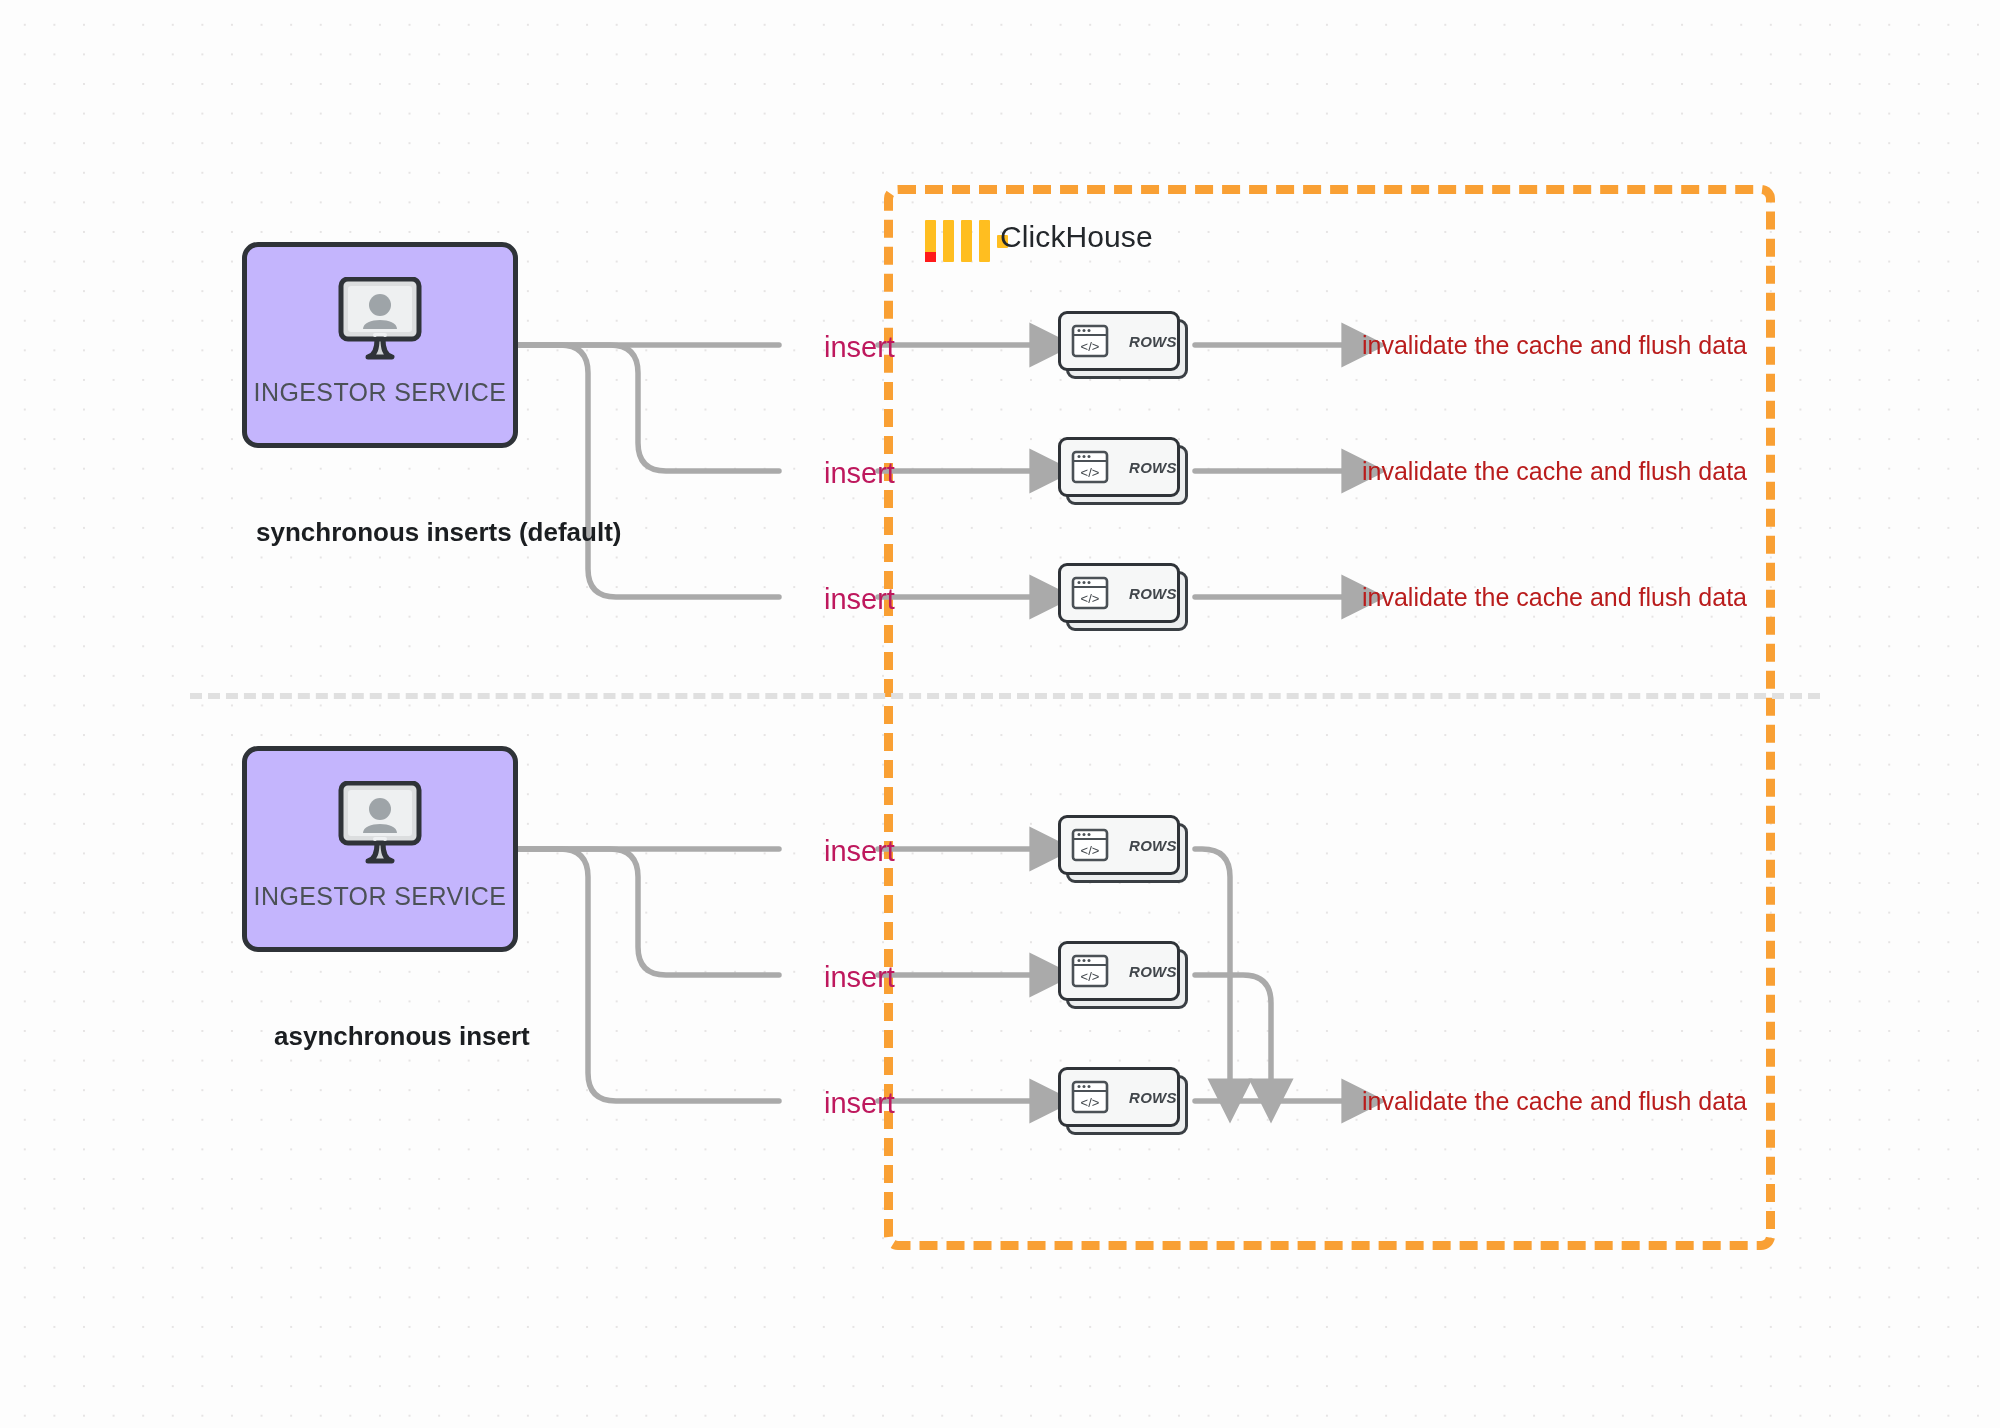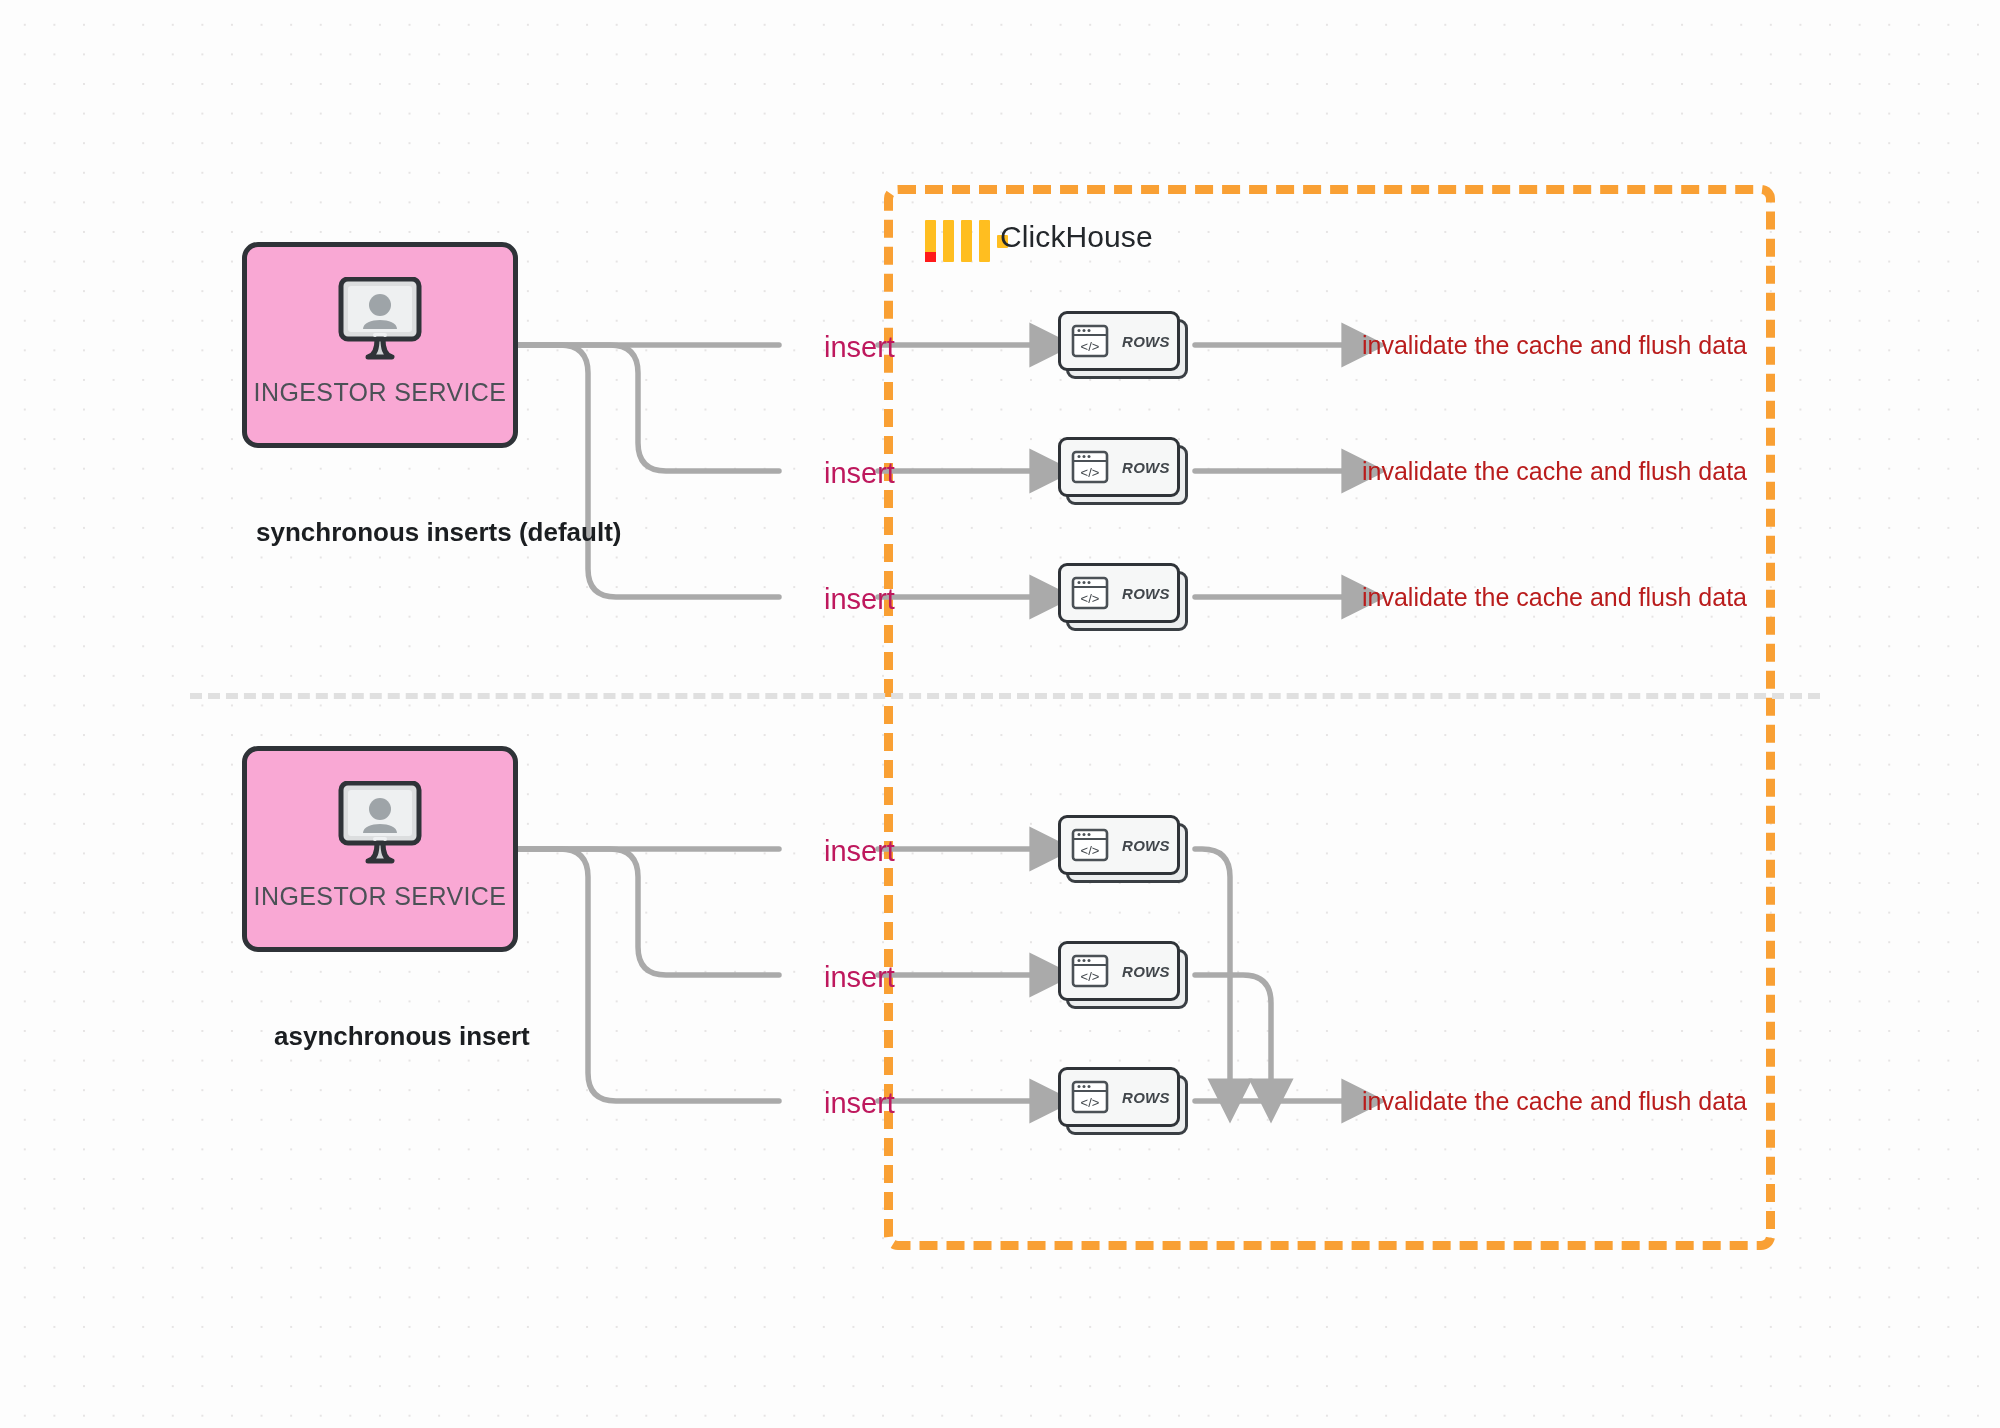--- a/index.html
+++ b/index.html
@@ -35,21 +35,21 @@
   .ch-logo .dot{position:absolute;left:0;bottom:0;width:11px;height:10px;background:#ff1a1a;}
   .ch-logo .nib{position:absolute;left:72px;top:15px;width:11px;height:13px;background:#ffbe20;border-radius:1px;}
   .ch-title{
     position:absolute;left:1000px;top:220px;
     font-size:30px;color:#23272b;letter-spacing:.1px;white-space:nowrap;
   }
 
   
   .service{
     position:absolute;width:276px;height:206px;
-    background:#f9a8d4;border:5px solid #2f3338;border-radius:16px;
+    background:#c4b5fd;border:5px solid #2f3338;border-radius:16px;
     box-sizing:border-box;
   }
   .service .label{
     position:absolute;left:0;right:0;bottom:36px;text-align:center;
     font-size:25px;color:#4b5156;letter-spacing:.4px;white-space:nowrap;
   }
   .monitor{position:absolute;left:50%;top:30px;transform:translateX(-50%);width:96px;height:86px;}
 
   
   .rows-node{position:absolute;width:130px;height:68px;}
@@ -57,21 +57,21 @@
     position:absolute;left:8px;top:8px;width:122px;height:60px;
     background:#eceeef;border:3px solid #3a3f44;border-radius:9px;box-sizing:border-box;
   }
   .rows-node .card{
     position:absolute;left:0;top:0;width:122px;height:60px;
     background:#f6f7f7;border:3px solid #2f3338;border-radius:9px;box-sizing:border-box;
     display:flex;align-items:center;
   }
   .rows-node .winicon{margin-left:10px;width:38px;height:34px;flex:none;}
   .rows-node .rows-text{
-    margin-left:13px;font-size:15px;font-style:italic;font-weight:bold;
+    margin-left:20px;font-size:15px;font-style:italic;font-weight:bold;
     color:#41464b;letter-spacing:.3px;white-space:nowrap;
   }
 
   
   .wire-label{position:absolute;font-size:29px;color:#be185d;white-space:nowrap;margin-left:32px;}
   .flush-label{position:absolute;font-size:25px;color:#b91c1c;white-space:nowrap;}
 
   
   .caption{position:absolute;font-size:26px;font-weight:bold;color:#1b1e21;white-space:nowrap;margin-left:28px;}
 

